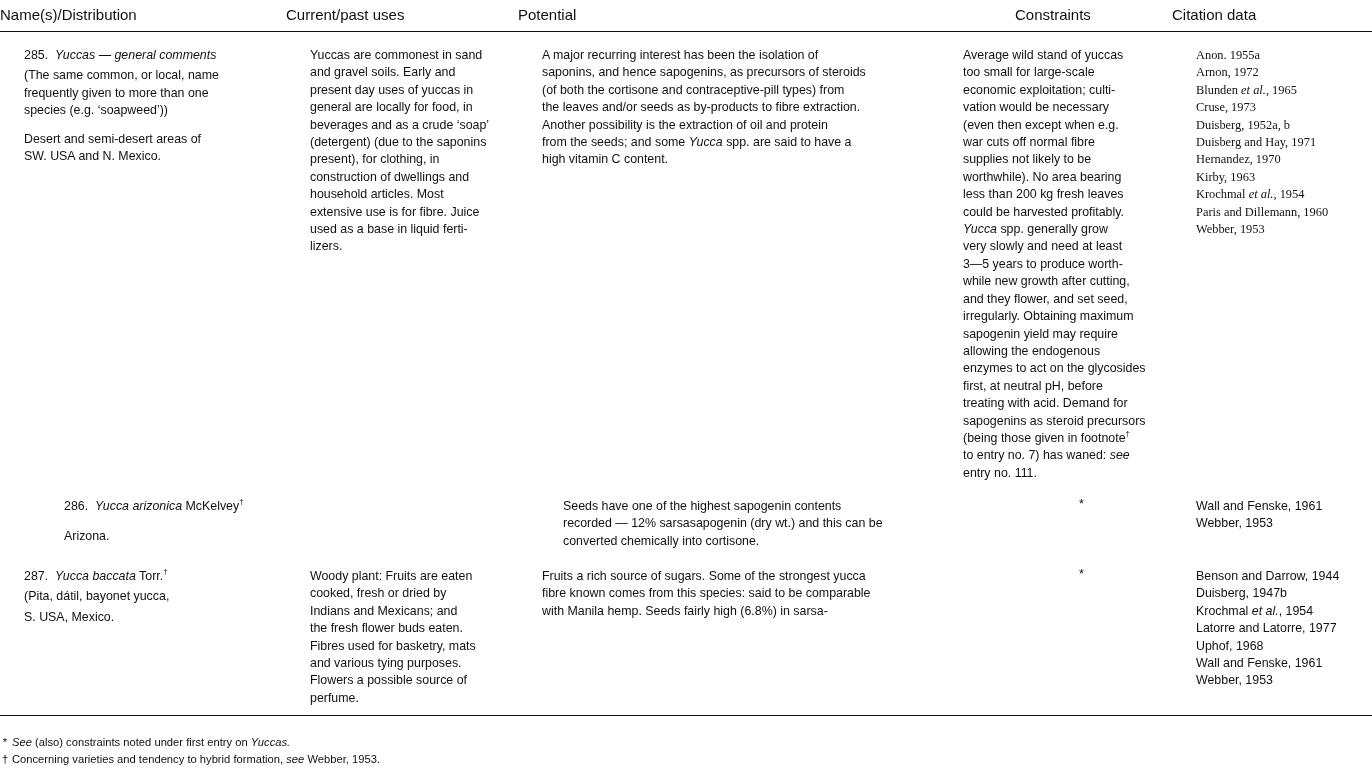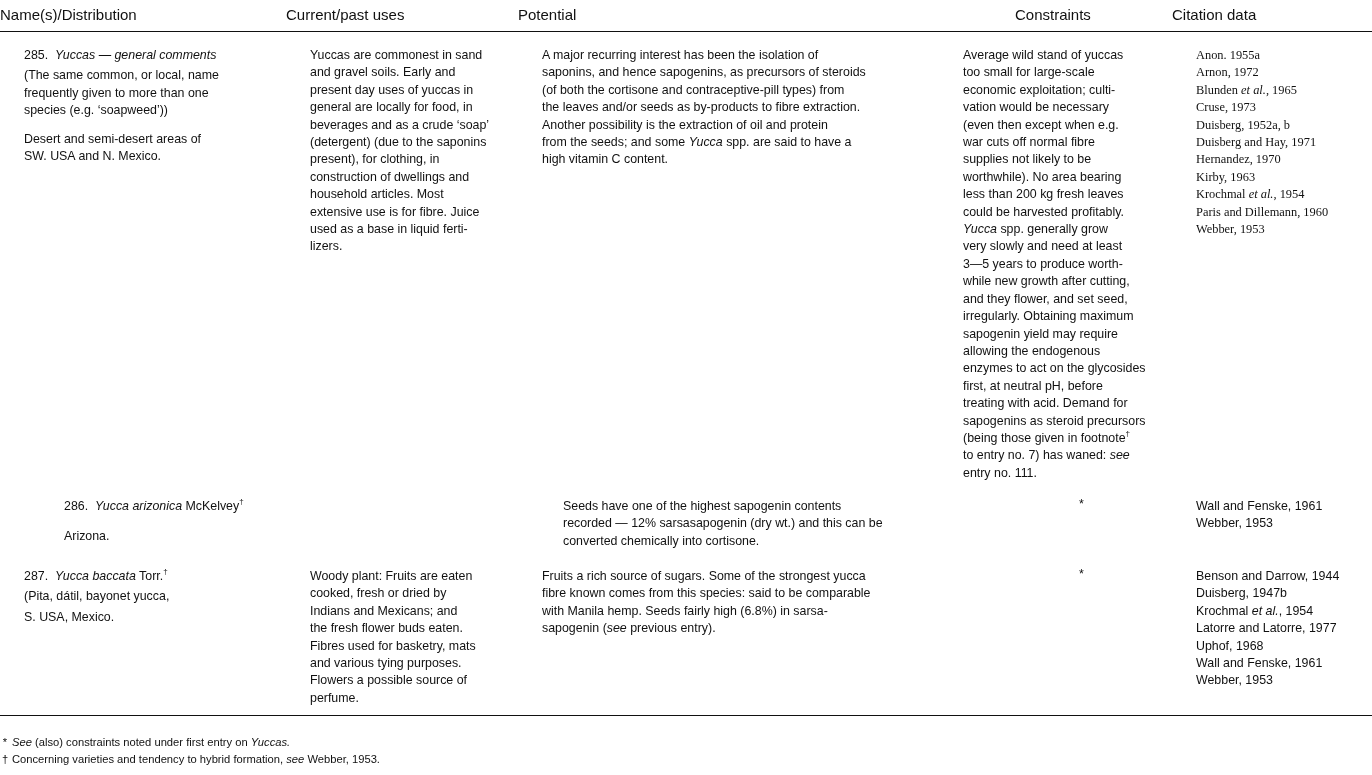--- a/index.html
+++ b/index.html
@@ -152,21 +152,20 @@
       <span class="ln">the fresh flower buds eaten.</span>
       <span class="ln">Fibres used for basketry, mats</span>
       <span class="ln">and various tying purposes.</span>
       <span class="ln">Flowers a possible source of</span>
       <span class="ln">perfume.</span>
     </div>
   <div class="col" style="left:518px; top:568px; width:415px;">
       <span class="ln">Fruits a rich source of sugars.  Some of the strongest yucca</span>
       <span class="ln">fibre known comes from this species: said to be comparable</span>
       <span class="ln">with Manila hemp.  Seeds fairly high (6.8%) in sarsa-</span>
-      <span class="ln">sapogenin (<i>see</i> previous entry).</span>
     </div>
   <div class="col" style="left:1055px; top:566px; width:20px;">
       <span class="ln">*</span>
     </div>
   <div class="col" style="left:1172px; top:568px; width:200px;">
       <span class="ln">Benson and Darrow, 1944</span>
       <span class="ln">Duisberg, 1947b</span>
       <span class="ln">Krochmal <i>et al.</i>, 1954</span>
       <span class="ln">Latorre and Latorre, 1977</span>
       <span class="ln">Uphof, 1968</span>

